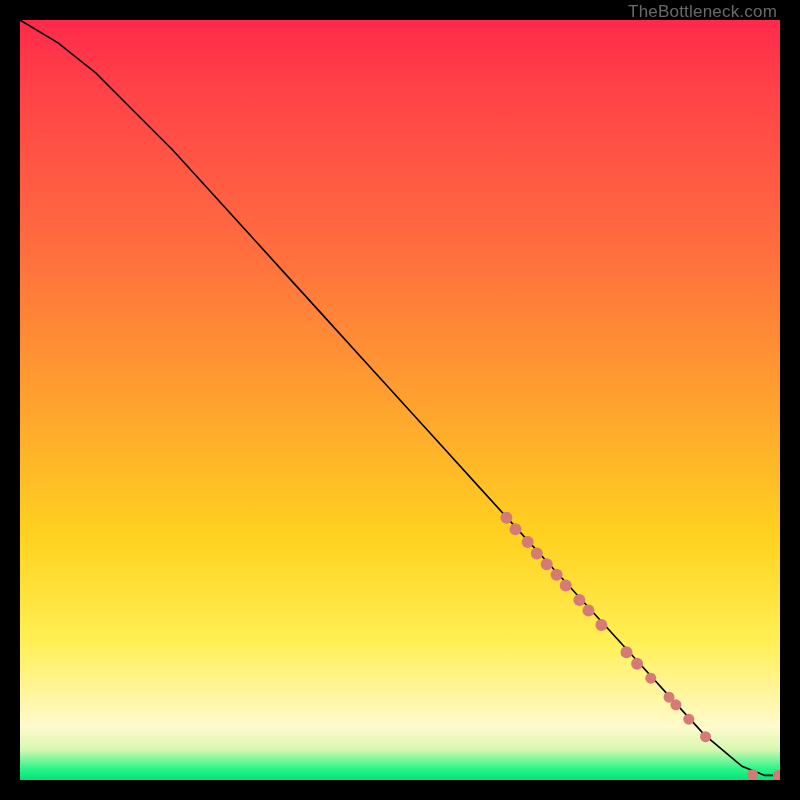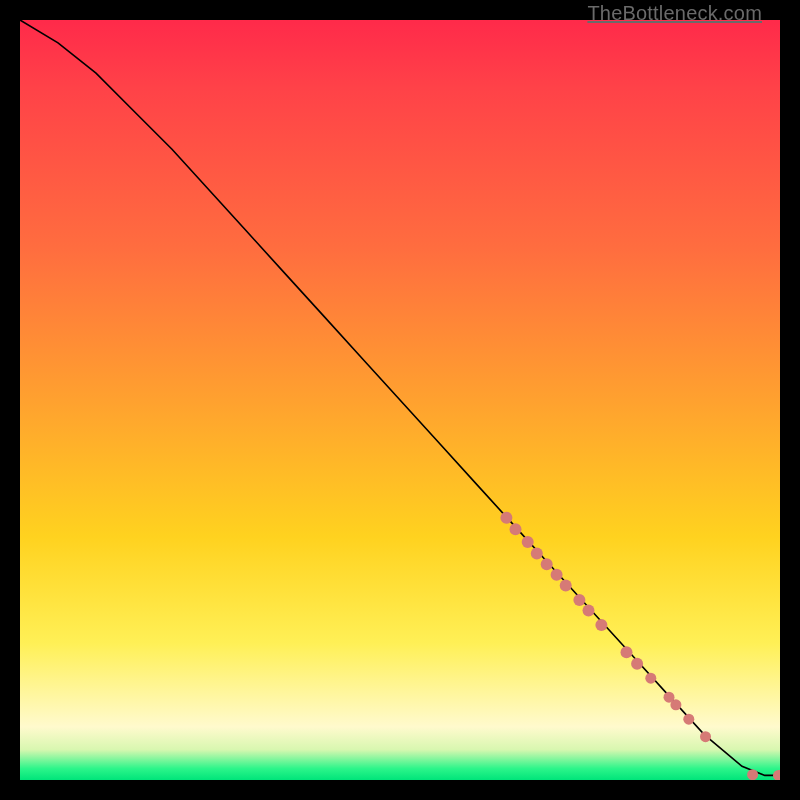--- a/index.html
+++ b/index.html
@@ -34,26 +34,25 @@
       #fff056 82%,
       #fffacd 93%,
       #d8f7b0 96%,
       #2cf58a 98.5%,
       #00e47a 100%
     );
   }
   .attribution {
     position: absolute;
     top: 2px;
-    right: 38px;
+    right: 23px;
     color: #6a6a6a;
-    font-size: 20px;
+    font-size: 17px;
     letter-spacing: 0.2px;
     user-select: none;
-    text-decoration: underline;
   }
   svg.overlay {
     position: absolute;
     left: 0;
     top: 0;
     width: 760px;
     height: 760px;
   }
   .curve {
     fill: none;

